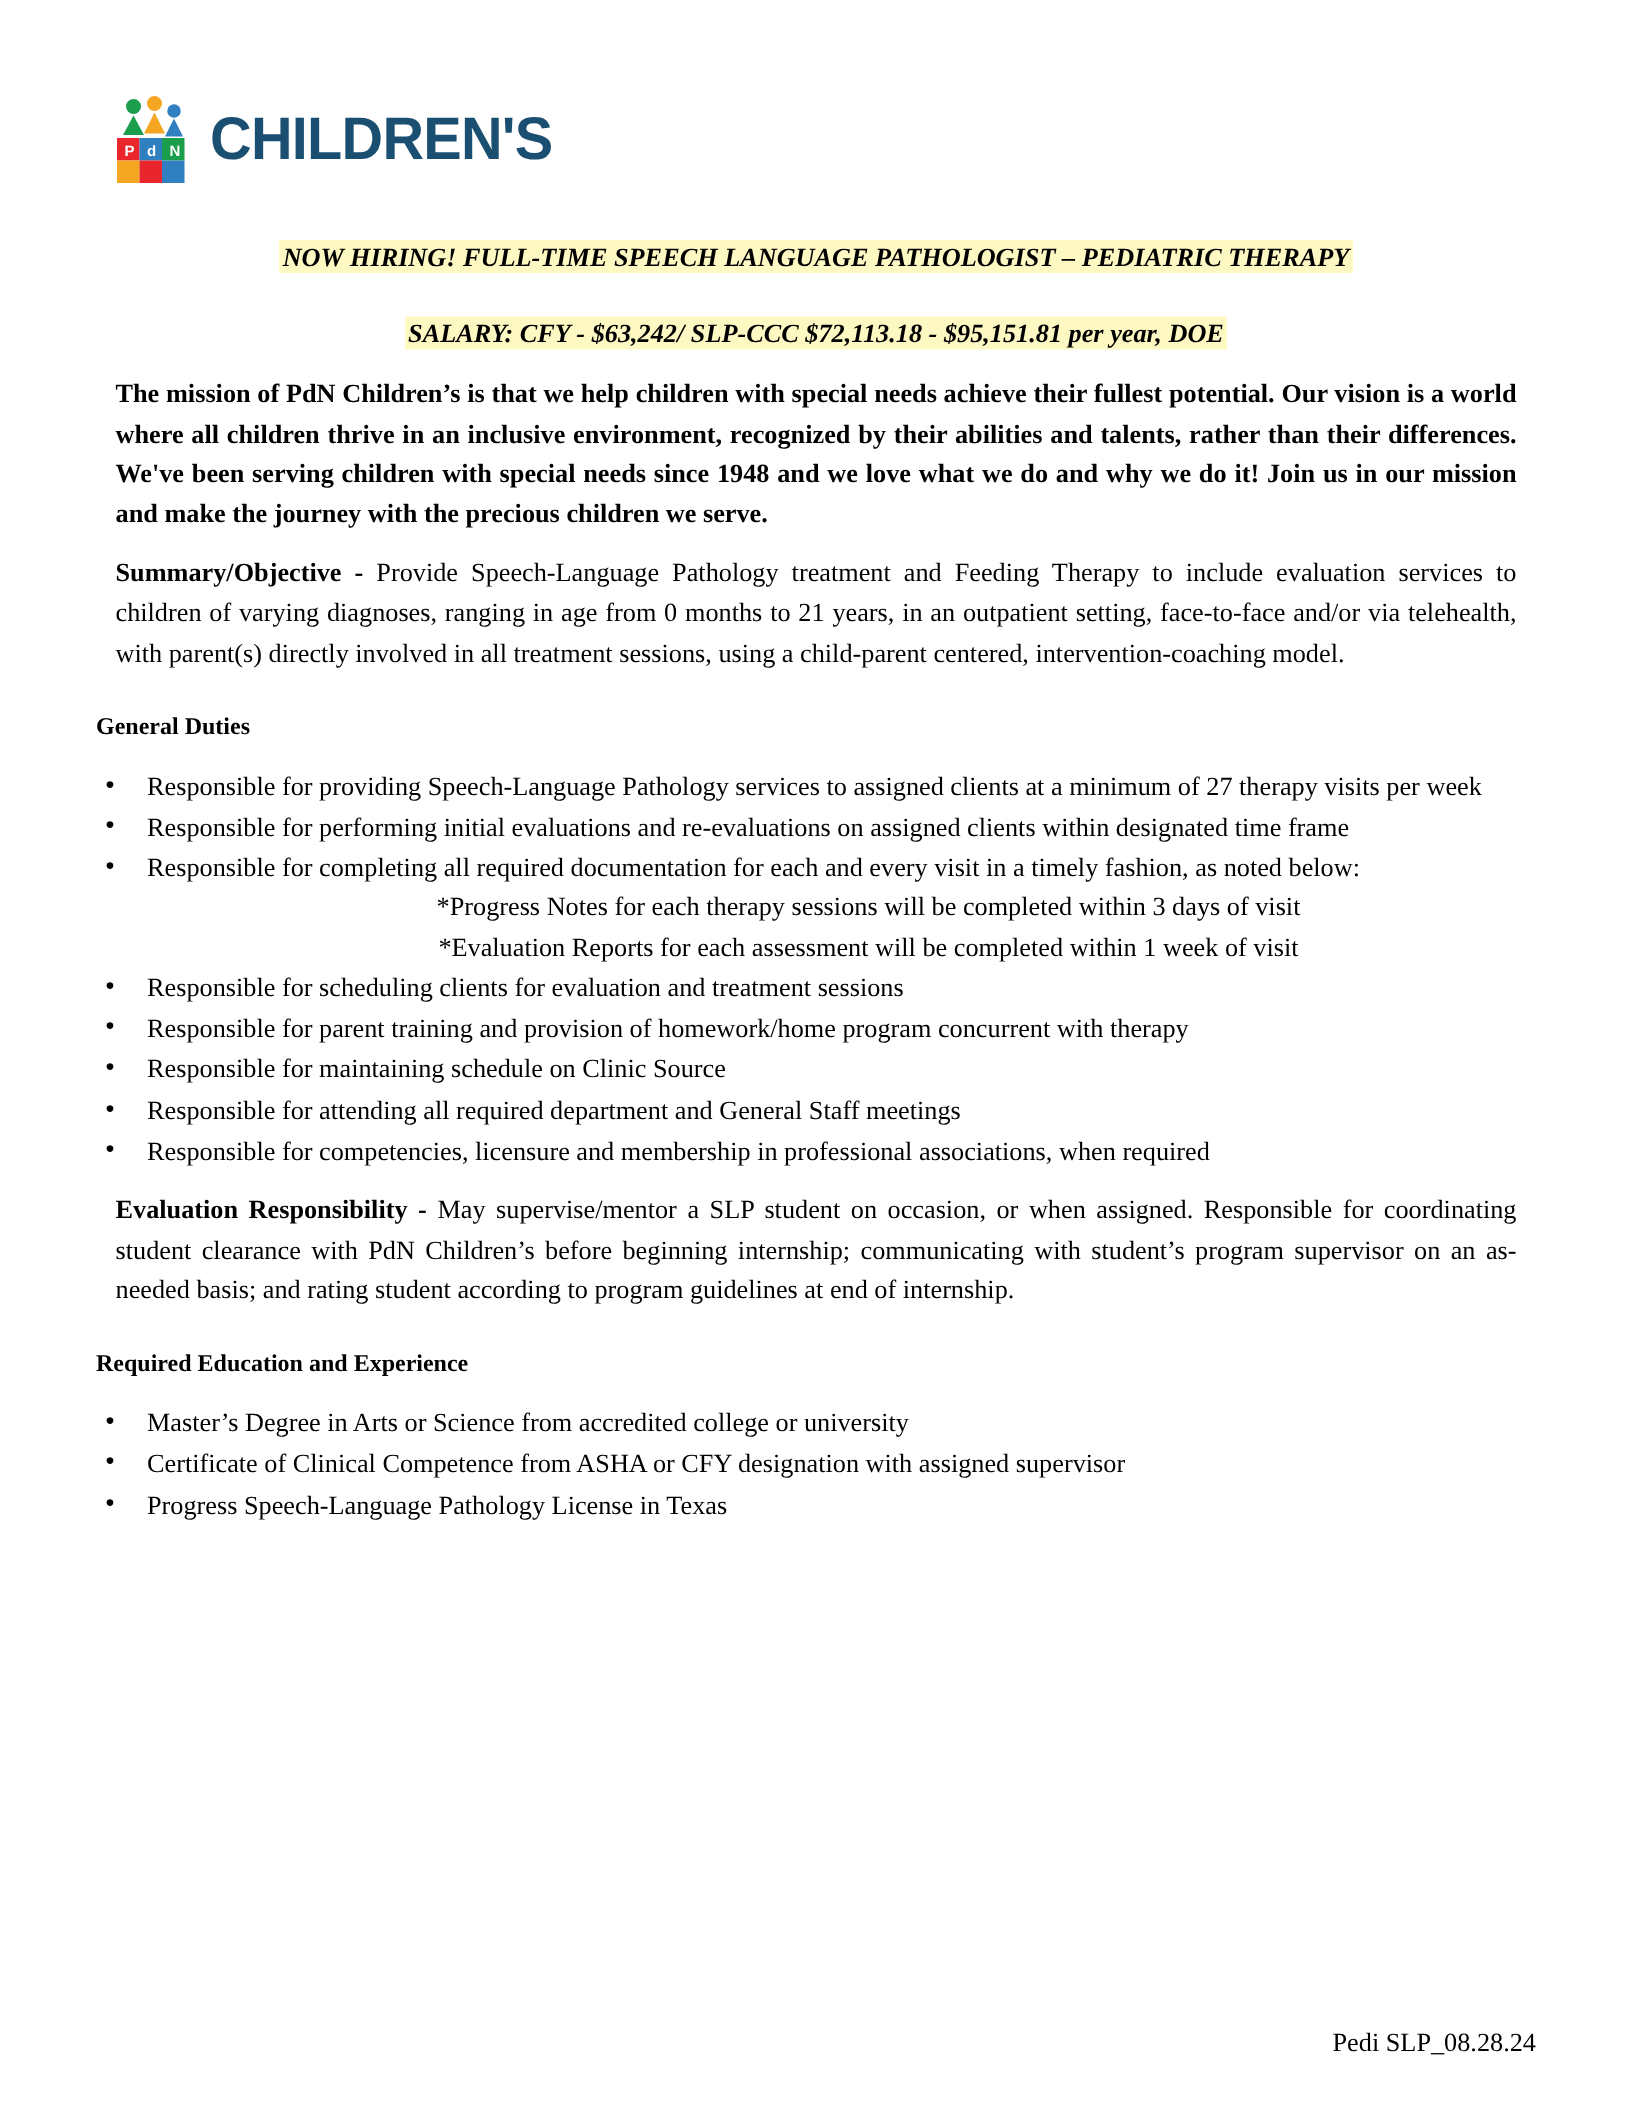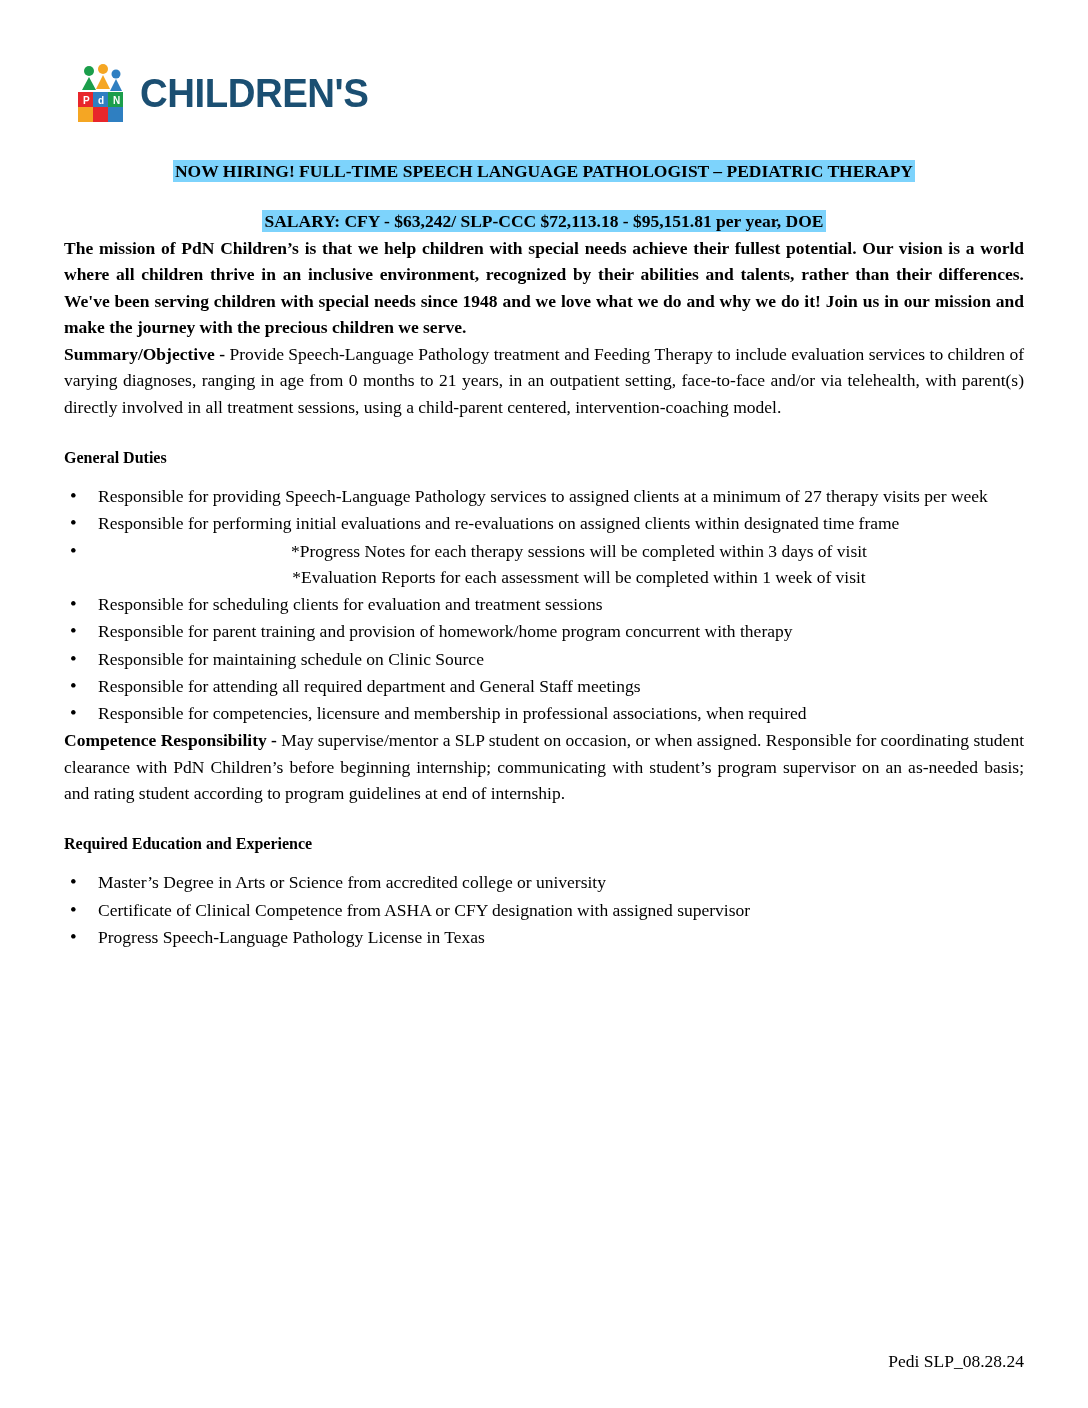--- a/index.html
+++ b/index.html
@@ -49,30 +49,31 @@
     transform-origin: left center;
   }
 
   
   .head-line {
     text-align: center;
     margin: 0 0 4px 0;
     line-height: 1.5;
   }
   .hl {
-    background: #7dd3fc;
+    background: #fef9c3;
     font-weight: bold;
+    font-style: italic;
     font-size: 17.5px;
     padding: 1px 2px;
   }
   .head-line.second { margin-top: 24px; margin-bottom: 0; }
 
   
   p.block {
-    margin: 0;
+    margin: 13px;
     text-align: justify;
     font-size: 17.5px;
     line-height: 1.52;
   }
   .mission {
     font-weight: bold;
     margin-top: 30px;
   }
   .summary { margin-top: 22px; }
   .supervisory { margin-top: 24px; }
@@ -161,31 +162,32 @@
   <p class="block mission">The mission of PdN Children’s is that we help children with special needs achieve their fullest potential. Our vision is a world where all children thrive in an inclusive environment, recognized by their abilities and talents, rather than their differences. We've been serving children with special needs since 1948 and we love what we do and why we do it! Join us in our mission and make the journey with the precious children we serve.</p>
 
   <p class="block summary"><b>Summary/Objective - </b><span>Provide Speech-Language Pathology treatment and Feeding Therapy to include evaluation services to children of varying diagnoses, ranging in age from 0 months to 21 years, in an outpatient setting, face-to-face and/or via telehealth, with parent(s) directly involved in all treatment sessions, using a child-parent centered, intervention-coaching model.</span></p>
 
   <h3 class="section">General Duties</h3>
 
   <ul class="bullets">
     <li><span>Responsible for providing Speech-Language Pathology services to assigned clients at a minimum of 27 therapy visits per week</span></li>
     <li><span>Responsible for performing initial evaluations and re-evaluations on assigned clients within designated time frame</span></li>
     <li>
+      <span>Responsible for completing all required documentation for each and every visit in a timely fashion, as noted below:</span>
       <span class="subnote">*Progress Notes for each therapy sessions will be completed within 3 days of visit</span>
       <span class="subnote">*Evaluation Reports for each assessment will be completed within 1 week of visit</span>
     </li>
     <li class="nojust"><span>Responsible for scheduling clients for evaluation and treatment sessions</span></li>
     <li class="nojust"><span>Responsible for parent training and provision of homework/home program concurrent with therapy</span></li>
     <li class="nojust"><span>Responsible for maintaining schedule on Clinic Source</span></li>
     <li class="nojust"><span>Responsible for attending all required department and General Staff meetings</span></li>
     <li class="nojust"><span>Responsible for competencies, licensure and membership in professional associations, when required</span></li>
   </ul>
 
-  <p class="block supervisory"><b>Competence Responsibility - </b><span>May supervise/mentor a SLP student on occasion, or when assigned. Responsible for coordinating student clearance with PdN Children’s before beginning internship; communicating with student’s program supervisor on an as-needed basis; and rating student according to program guidelines at end of internship.</span></p>
+  <p class="block supervisory"><b>Evaluation Responsibility - </b><span>May supervise/mentor a SLP student on occasion, or when assigned. Responsible for coordinating student clearance with PdN Children’s before beginning internship; communicating with student’s program supervisor on an as-needed basis; and rating student according to program guidelines at end of internship.</span></p>
 
   <h3 class="section">Required Education and Experience</h3>
 
   <ul class="bullets">
     <li class="nojust"><span>Master’s Degree in Arts or Science from accredited college or university</span></li>
     <li class="nojust"><span>Certificate of Clinical Competence from ASHA or CFY designation with assigned supervisor</span></li>
     <li class="nojust"><span>Progress Speech-Language Pathology License in Texas</span></li>
   </ul>
 
   <div class="footer">Pedi SLP_08.28.24</div>

